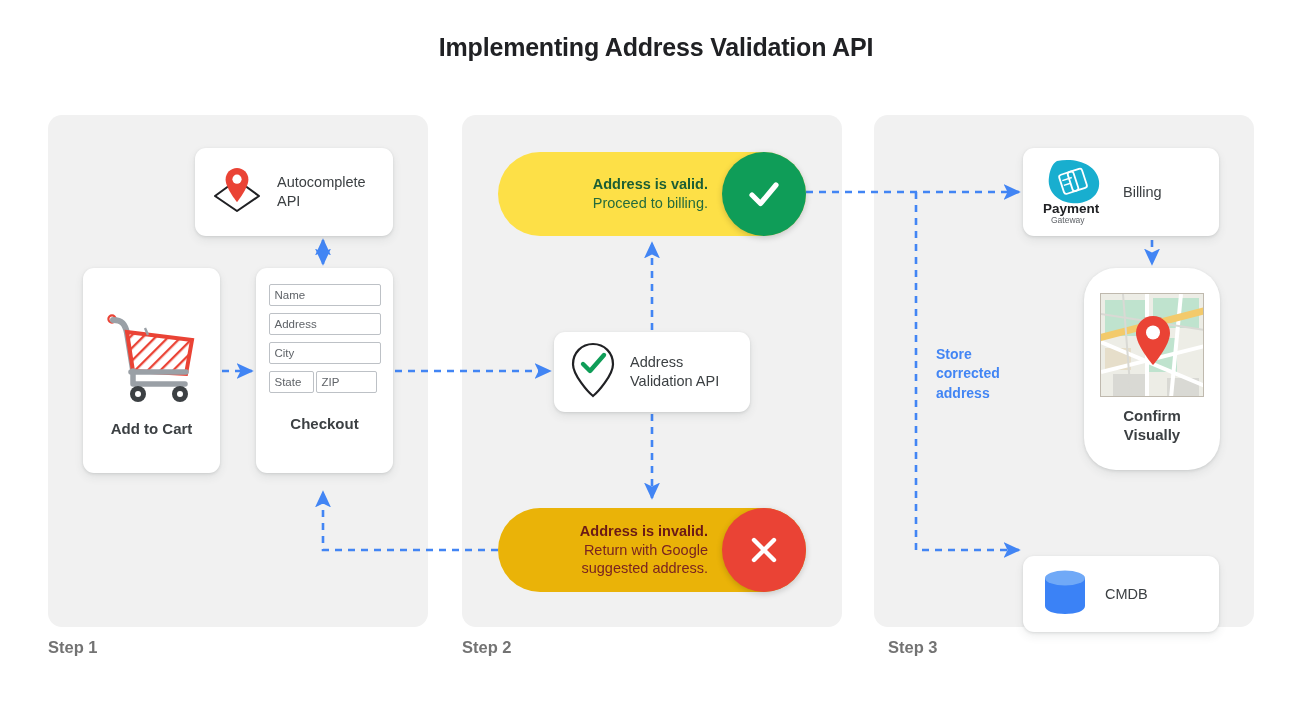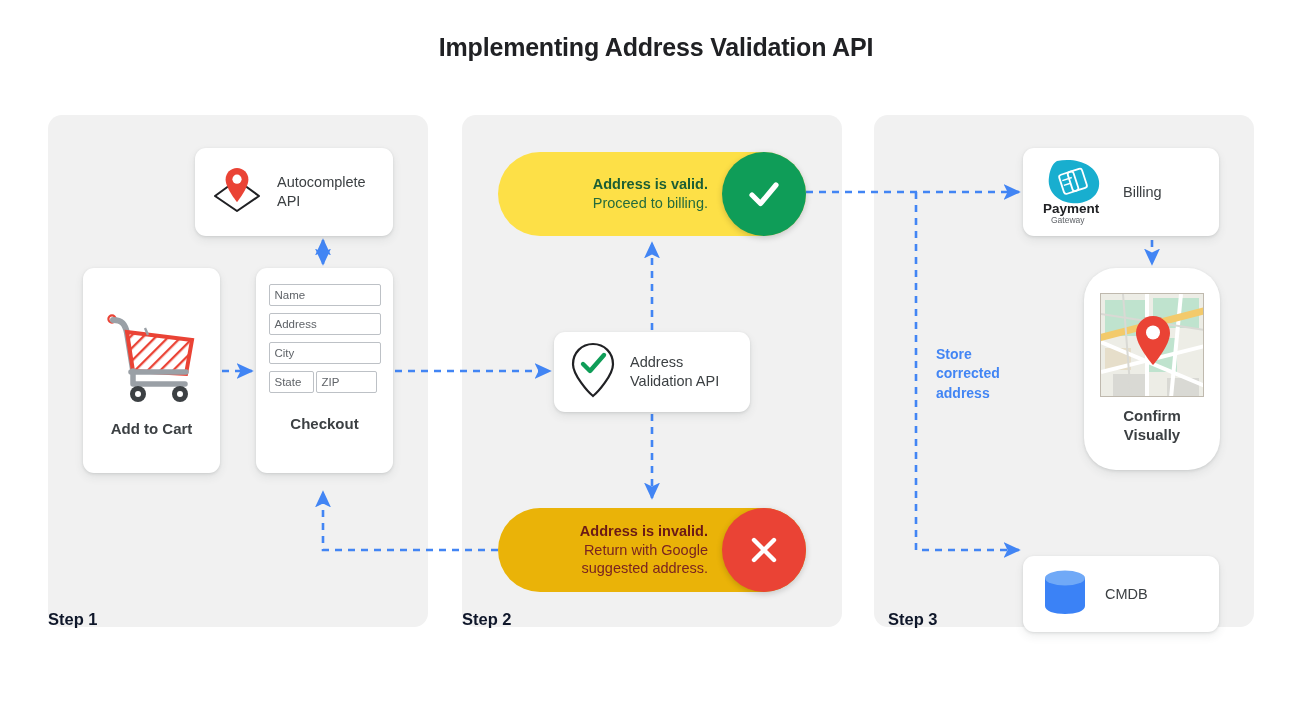--- a/index.html
+++ b/index.html
@@ -22,22 +22,22 @@
   .panel {
     position: absolute;
     background: #F1F1F1;
     border-radius: 14px;
   }
   #panel1 { left: 48px;  top: 115px; width: 380px; height: 512px; }
   #panel2 { left: 462px; top: 115px; width: 380px; height: 512px; }
   #panel3 { left: 874px; top: 115px; width: 380px; height: 512px; }
 
   .step-label {
-    position: absolute; top: 610px;
-    font-size: 16.5px; font-weight: bold; color: #0f172a;
+    position: absolute; top: 638px;
+    font-size: 16.5px; font-weight: bold; color: #737373;
   }
   #step1lbl { left: 48px; }
   #step2lbl { left: 462px; }
   #step3lbl { left: 874px; margin-left: 14px; }
 
   
   .card {
     position: absolute;
     background: #ffffff;
     border-radius: 11px;

